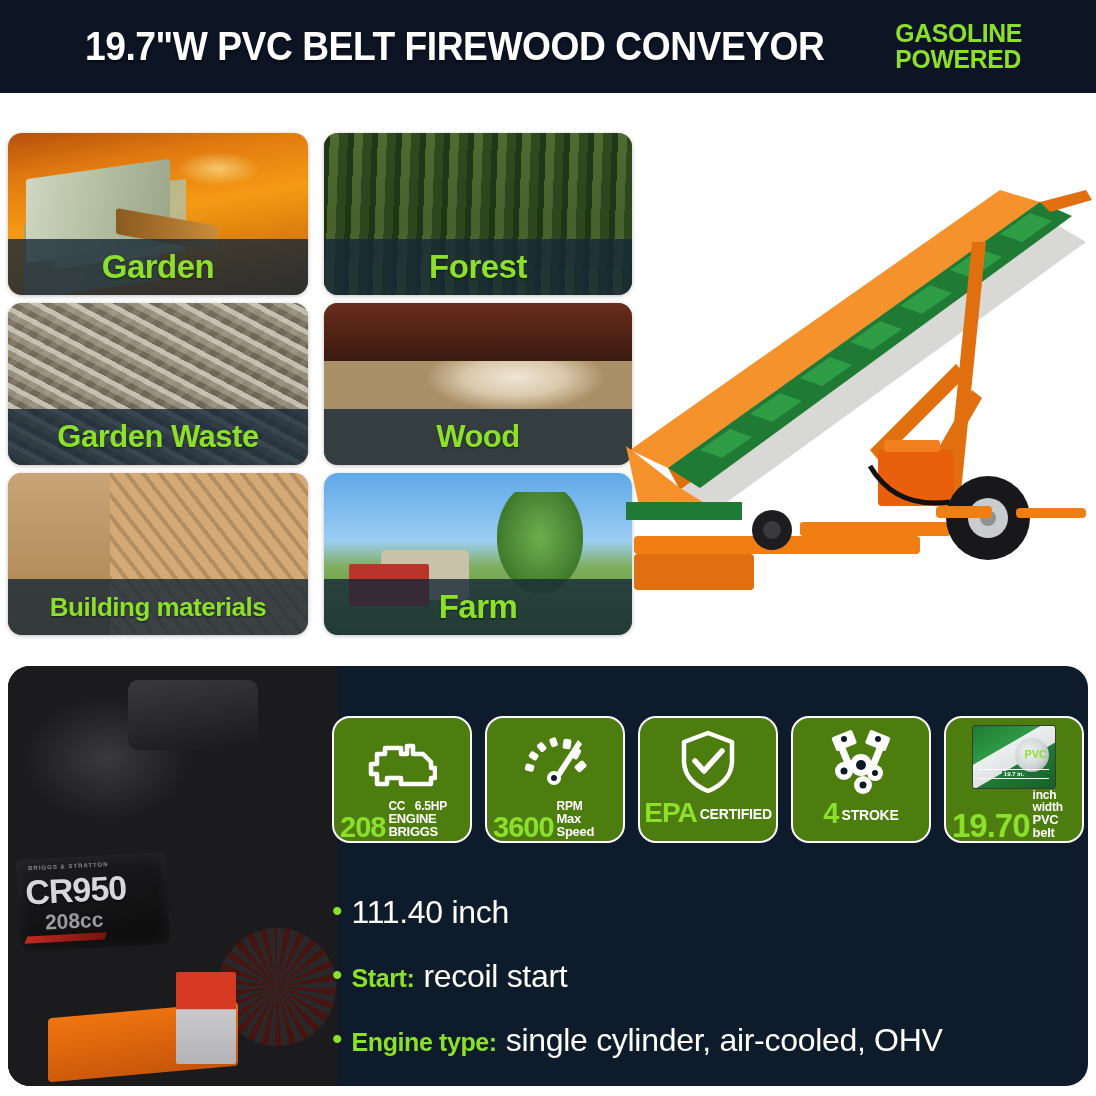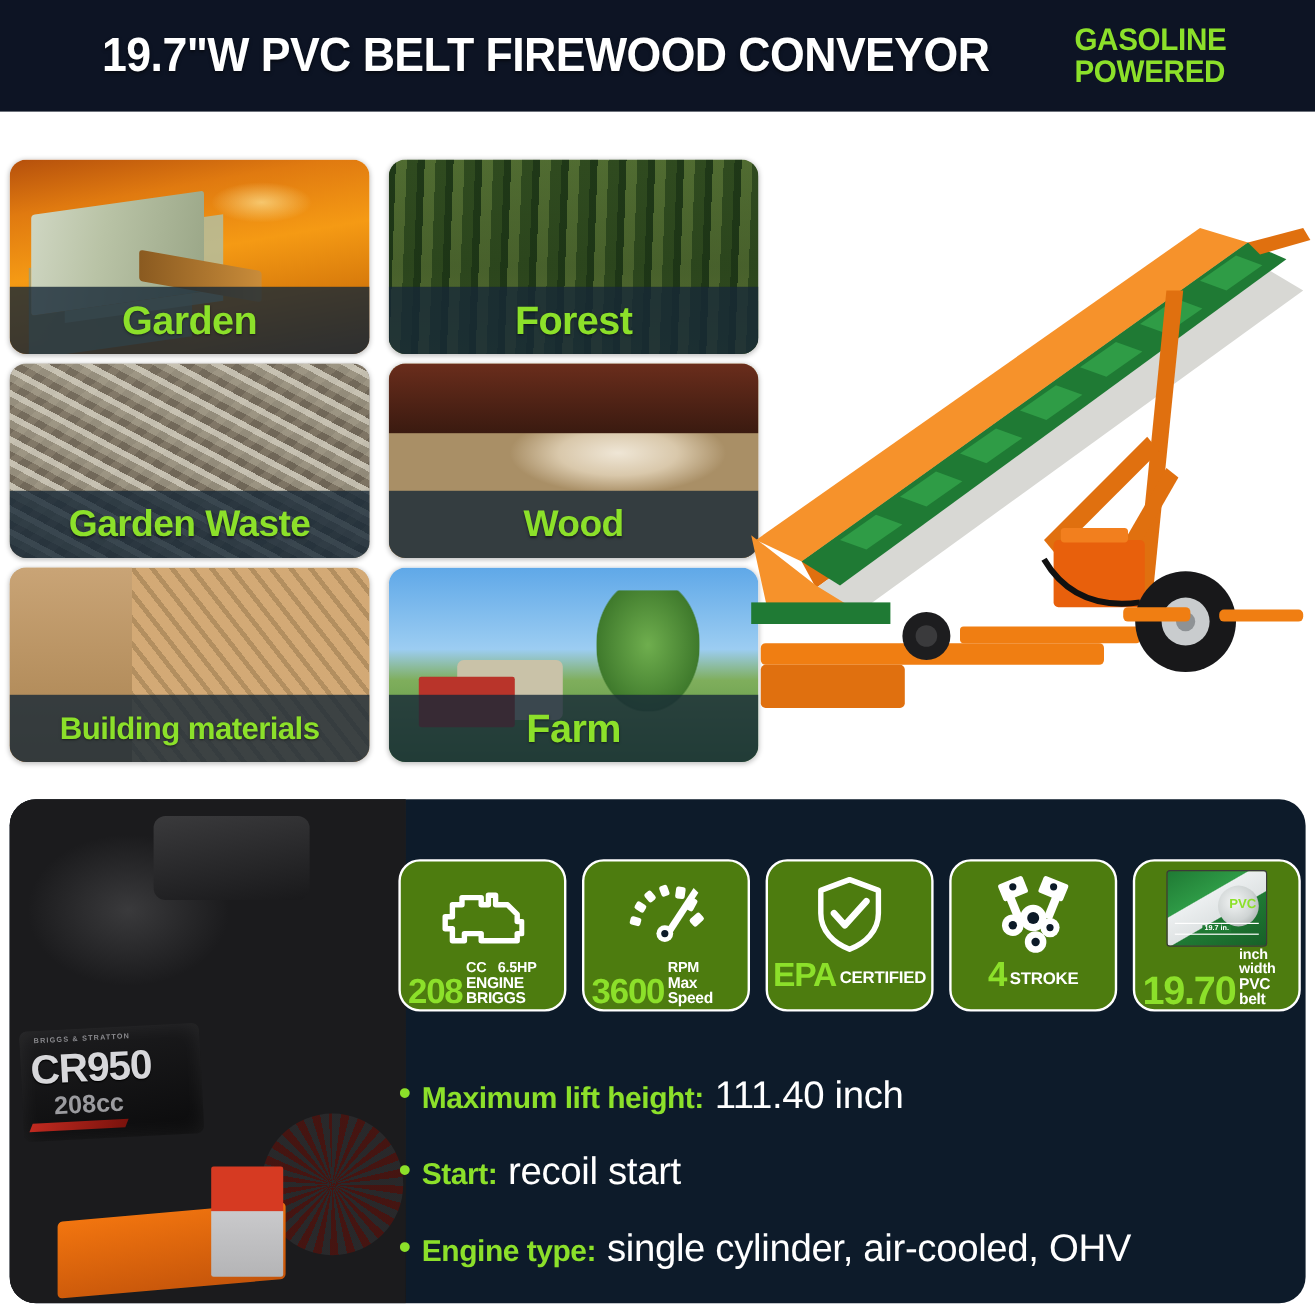--- a/index.html
+++ b/index.html
@@ -510,21 +510,20 @@
           <span class="u1">inch width</span>
           <span class="u2">PVC belt</span>
         </span>
       </div>
     </div>
   </div>
 
   <div class="specs">
     <div class="spec-row">
       <span class="dot">•</span>
-      <span class="spec-label">Maximum lift height:</span>
       <span class="spec-value">111.40 inch</span>
     </div>
     <div class="spec-row">
       <span class="dot">•</span>
       <span class="spec-label">Start:</span>
       <span class="spec-value">recoil start</span>
     </div>
     <div class="spec-row">
       <span class="dot">•</span>
       <span class="spec-label">Engine type:</span>

